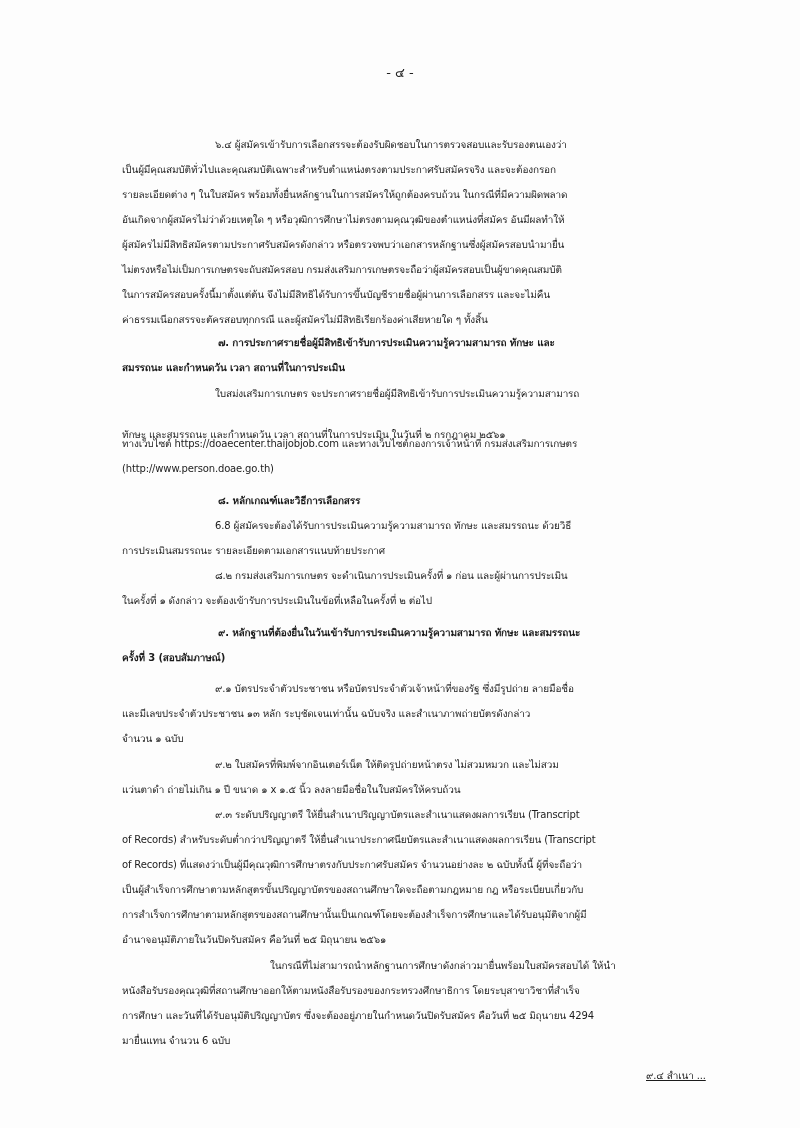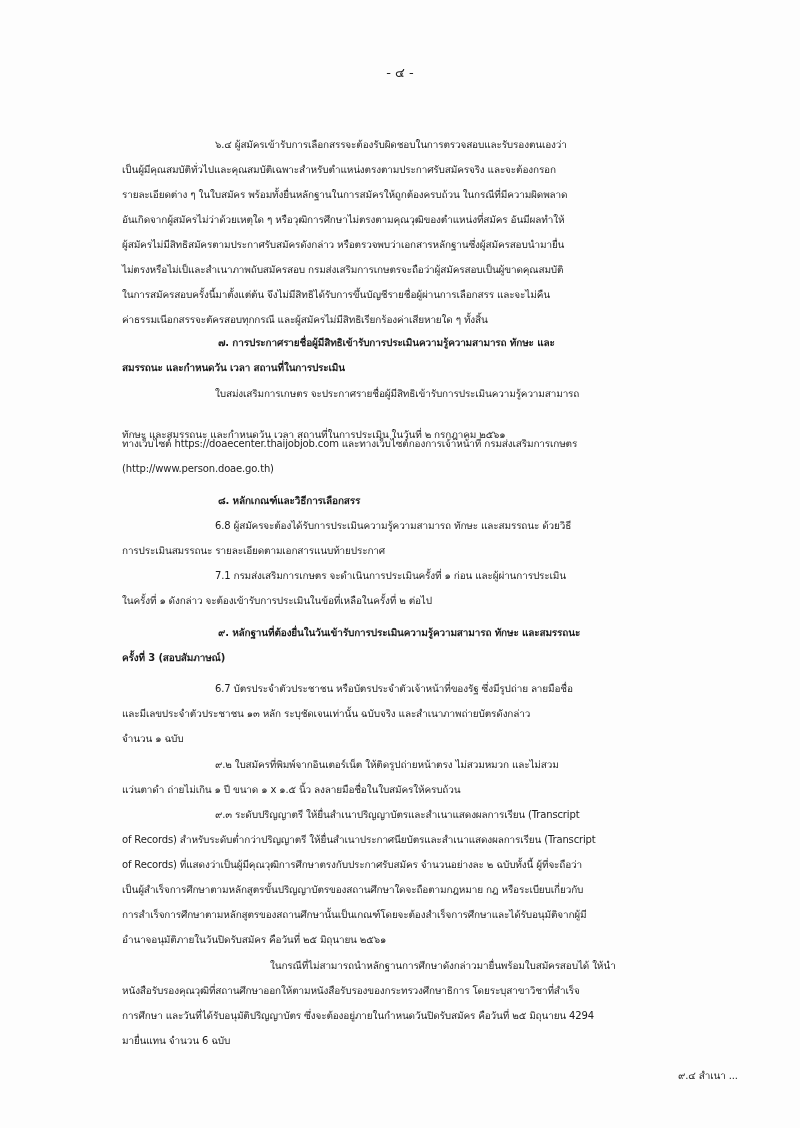--- a/index.html
+++ b/index.html
@@ -36,62 +36,62 @@
       line-height: 16px;
       white-space: nowrap;
       color: #1c1c1c;
       letter-spacing: -0.15px;
     }
     .b { font-weight: bold; }
     .indent1 { left: 215px; }   
     .indent0 { left: 122px; }   
     .indent-h { left: 218px; }  
     .indent-far { left: 270px; }
-    .right-footer { left: 678px; }
+    .right-footer { left: 646px; text-decoration: underline; }
   </style>
 </head>
 <body>
 
 <div class="page">
 
   <div class="page-number">- ๔ -</div>
 
   <div>
     <div class="line indent1" style="top:137px">๖.๔ ผู้สมัครเข้ารับการเลือกสรรจะต้องรับผิดชอบในการตรวจสอบและรับรองตนเองว่า</div>
     <div class="line indent0" style="top:162px">เป็นผู้มีคุณสมบัติทั่วไปและคุณสมบัติเฉพาะสำหรับตำแหน่งตรงตามประกาศรับสมัครจริง และจะต้องกรอก</div>
     <div class="line indent0" style="top:187px">รายละเอียดต่าง ๆ ในใบสมัคร พร้อมทั้งยื่นหลักฐานในการสมัครให้ถูกต้องครบถ้วน ในกรณีที่มีความผิดพลาด</div>
     <div class="line indent0" style="top:212px">อันเกิดจากผู้สมัครไม่ว่าด้วยเหตุใด ๆ หรือวุฒิการศึกษาไม่ตรงตามคุณวุฒิของตำแหน่งที่สมัคร อันมีผลทำให้</div>
     <div class="line indent0" style="top:237px">ผู้สมัครไม่มีสิทธิสมัครตามประกาศรับสมัครดังกล่าว หรือตรวจพบว่าเอกสารหลักฐานซึ่งผู้สมัครสอบนำมายื่น</div>
-    <div class="line indent0" style="top:262px">ไม่ตรงหรือไม่เป็และสำเนาภาพถับสมัครสอบ กรมส่งเสริมการเกษตรจะถือว่าผู้สมัครสอบเป็นผู้ขาดคุณสมบัติ</div>
+    <div class="line indent0" style="top:262px">ไม่ตรงหรือไม่เป็มการเกษตรจะถับสมัครสอบ กรมส่งเสริมการเกษตรจะถือว่าผู้สมัครสอบเป็นผู้ขาดคุณสมบัติ</div>
     <div class="line indent0" style="top:287px">ในการสมัครสอบครั้งนี้มาตั้งแต่ต้น จึงไม่มีสิทธิได้รับการขึ้นบัญชีรายชื่อผู้ผ่านการเลือกสรร และจะไม่คืน</div>
     <div class="line indent0" style="top:312px">ค่าธรรมเนีอกสรรจะตัครสอบทุกกรณี และผู้สมัครไม่มีสิทธิเรียกร้องค่าเสียหายใด ๆ ทั้งสิ้น</div>
   </div>
 
   <div>
     <div class="line indent-h b" style="top:335px">๗. การประกาศรายชื่อผู้มีสิทธิเข้ารับการประเมินความรู้ความสามารถ ทักษะ และ</div>
     <div class="line indent0 b" style="top:360px">สมรรถนะ และกำหนดวัน เวลา สถานที่ในการประเมิน</div>
     <div class="line indent1" style="top:386px">ใบสม่งเสริมการเกษตร จะประกาศรายชื่อผู้มีสิทธิเข้ารับการประเมินความรู้ความสามารถ</div>
     <div class="line indent0" style="top:427px">ทักษะ และสมรรถนะ และกำหนดวัน เวลา สถานที่ในการประเมิน ในวันที่ ๒ กรกฎาคม ๒๕๖๑</div>
     <div class="line indent0" style="top:436px">ทางเว็บไซต์ https://doaecenter.thaijobjob.com และทางเว็บไซต์กองการเจ้าหน้าที่ กรมส่งเสริมการเกษตร</div>
     <div class="line indent0" style="top:461px">(http://www.person.doae.go.th)</div>
   </div>
 
   <div>
     <div class="line indent-h b" style="top:493px">๘. หลักเกณฑ์และวิธีการเลือกสรร</div>
     <div class="line indent1" style="top:518px">6.8 ผู้สมัครจะต้องได้รับการประเมินความรู้ความสามารถ ทักษะ และสมรรถนะ ด้วยวิธี</div>
     <div class="line indent0" style="top:543px">การประเมินสมรรถนะ รายละเอียดตามเอกสารแนบท้ายประกาศ</div>
-    <div class="line indent1" style="top:568px">7.1 กรมส่งเสริมการเกษตร จะดำเนินการประเมินครั้งที่ ๑ ก่อน และผู้ผ่านการประเมิน</div>
+    <div class="line indent1" style="top:568px">๘.๒ กรมส่งเสริมการเกษตร จะดำเนินการประเมินครั้งที่ ๑ ก่อน และผู้ผ่านการประเมิน</div>
     <div class="line indent0" style="top:593px">ในครั้งที่ ๑ ดังกล่าว จะต้องเข้ารับการประเมินในข้อที่เหลือในครั้งที่ ๒ ต่อไป</div>
   </div>
 
   <div>
     <div class="line indent-h b" style="top:625px">๙. หลักฐานที่ต้องยื่นในวันเข้ารับการประเมินความรู้ความสามารถ ทักษะ และสมรรถนะ</div>
     <div class="line indent0 b" style="top:650px">ครั้งที่ 3 (สอบสัมภาษณ์)</div>
 
-    <div class="line indent1" style="top:681px">6.7 บัตรประจำตัวประชาชน หรือบัตรประจำตัวเจ้าหน้าที่ของรัฐ ซึ่งมีรูปถ่าย ลายมือชื่อ</div>
+    <div class="line indent1" style="top:681px">๙.๑ บัตรประจำตัวประชาชน หรือบัตรประจำตัวเจ้าหน้าที่ของรัฐ ซึ่งมีรูปถ่าย ลายมือชื่อ</div>
     <div class="line indent0" style="top:706px">และมีเลขประจำตัวประชาชน ๑๓ หลัก ระบุชัดเจนเท่านั้น ฉบับจริง และสำเนาภาพถ่ายบัตรดังกล่าว</div>
     <div class="line indent0" style="top:731px">จำนวน ๑ ฉบับ</div>
 
     <div class="line indent1" style="top:757px">๙.๒ ใบสมัครที่พิมพ์จากอินเตอร์เน็ต ให้ติดรูปถ่ายหน้าตรง ไม่สวมหมวก และไม่สวม</div>
     <div class="line indent0" style="top:782px">แว่นตาดำ ถ่ายไม่เกิน ๑ ปี ขนาด ๑ x ๑.๕ นิ้ว ลงลายมือชื่อในใบสมัครให้ครบถ้วน</div>
 
     <div class="line indent1" style="top:807px">๙.๓ ระดับปริญญาตรี ให้ยื่นสำเนาปริญญาบัตรและสำเนาแสดงผลการเรียน (Transcript</div>
     <div class="line indent0" style="top:832px">of Records) สำหรับระดับต่ำกว่าปริญญาตรี ให้ยื่นสำเนาประกาศนียบัตรและสำเนาแสดงผลการเรียน (Transcript</div>
     <div class="line indent0" style="top:857px">of Records) ที่แสดงว่าเป็นผู้มีคุณวุฒิการศึกษาตรงกับประกาศรับสมัคร จำนวนอย่างละ ๒ ฉบับทั้งนี้ ผู้ที่จะถือว่า</div>
     <div class="line indent0" style="top:882px">เป็นผู้สำเร็จการศึกษาตามหลักสูตรขั้นปริญญาบัตรของสถานศึกษาใดจะถือตามกฎหมาย กฎ หรือระเบียบเกี่ยวกับ</div>

